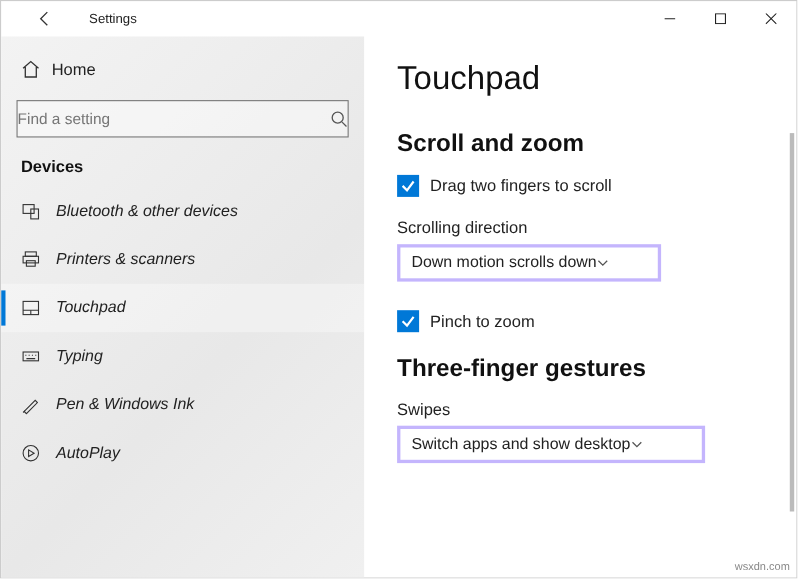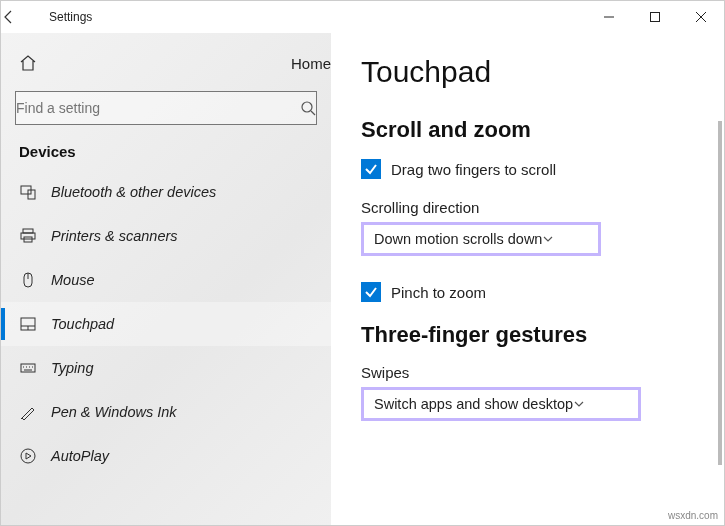--- a/index.html
+++ b/index.html
@@ -1,25 +1,25 @@
 <!DOCTYPE html>
 <html><head>
   <meta charset="utf-8">
   <style>
     * { box-sizing: border-box; margin: 0; padding: 0; font-family: "Segoe UI", sans-serif; }
     body { width: 725px; height: 526px; overflow: hidden; background: #fff; }
     .window { width: 725px; height: 526px; display: flex; flex-direction: column; border: 1px solid #ccc; position: relative; }
-    .titlebar { height: 32px; display: flex; align-items: center; }
+    .titlebar { height: 32px; display: flex; align-items: center; padding-left: 32px; }
     .titlebar .back { width: 48px; text-align: center; font-size: 16px; color: #333; }
     .titlebar .title { font-size: 12px; color: #222; }
     .titlebar .spacer { flex: 1; }
     .titlebar .winbtn { width: 46px; height: 32px; display: flex; align-items: center; justify-content: center; font-size: 10px; font-family: "Segoe UI Symbol", sans-serif; color: #222; }
     .body { flex: 1; display: flex; overflow: hidden; }
     .sidebar { width: 330px; background: linear-gradient(135deg, #f3f3f3 0%, #e8e8e8 60%, #f0f0f0 100%); padding: 10px 0 0 0; overflow-y: auto; }
-    .home-row { display: flex; align-items: center; height: 40px; padding-left: 18px; font-size: 15px; color: #222; justify-content: space-between; }
+    .home-row { display: flex; align-items: center; height: 40px; padding-left: 18px; font-size: 15px; color: #222; }
     .home-row .ico { width: 28px; display: flex; align-items: center; }
     .searchbox { margin: 8px 14px 14px 14px; height: 34px; border: 1px solid #777; background: rgba(255,255,255,0.4); display: flex; align-items: center; padding: 0 0; }
     .searchbox input { flex: 1; border: none; background: transparent; font-size: 14px; color: #555; outline: none; }
     .section-title { font-weight: 600; font-size: 15px; padding: 4px 18px 10px 18px; color: #111; }
     .nav-item { display: flex; align-items: center; height: 44px; padding-left: 18px; font-size: 14.5px; color: #222; position: relative; font-style: italic; }
     .nav-item .ico { width: 32px; display: flex; align-items: center; }
     .nav-item.active::before { content: ""; position: absolute; left: 0; top: 6px; bottom: 6px; width: 4px; background: #0078d7; }
     .nav-item.active { background: rgba(255,255,255,0.35); }
     .content { flex: 1; padding: 22px 30px 0 30px; overflow-y: auto; }
     .content h1 { font-weight: 400; font-size: 30px; margin-bottom: 28px; color: #111; }
@@ -101,29 +101,20 @@
         <span class="ico">
           <svg width="18" height="18" viewBox="0 0 18 18">
               <rect x="4" y="2" width="10" height="4" stroke="#333" fill="none"></rect>
               <rect x="2" y="6" width="14" height="6" stroke="#333" fill="none"></rect>
               <rect x="5" y="10" width="8" height="5" stroke="#333" fill="none"></rect>
             </svg>
         </span>
         <span>Printers &amp; scanners</span>
       </div>
 
-      <div class="nav-item">
-        <span class="ico">
-          <svg width="18" height="18" viewBox="0 0 18 18">
-              <rect x="5" y="2" width="8" height="14" rx="4" stroke="#333" fill="none"></rect>
-              <line x1="9" y1="2" x2="9" y2="8" stroke="#333"></line>
-            </svg>
-        </span>
-        <span>Mouse</span>
-      </div>
 
       <div class="nav-item active">
         <span class="ico">
           <svg width="18" height="18" viewBox="0 0 18 18">
               <rect x="2" y="3" width="14" height="12" stroke="#333" fill="none"></rect>
               <line x1="2" y1="11" x2="16" y2="11" stroke="#333"></line>
               <line x1="9" y1="11" x2="9" y2="15" stroke="#333"></line>
             </svg>
         </span>
         <span>Touchpad</span>

